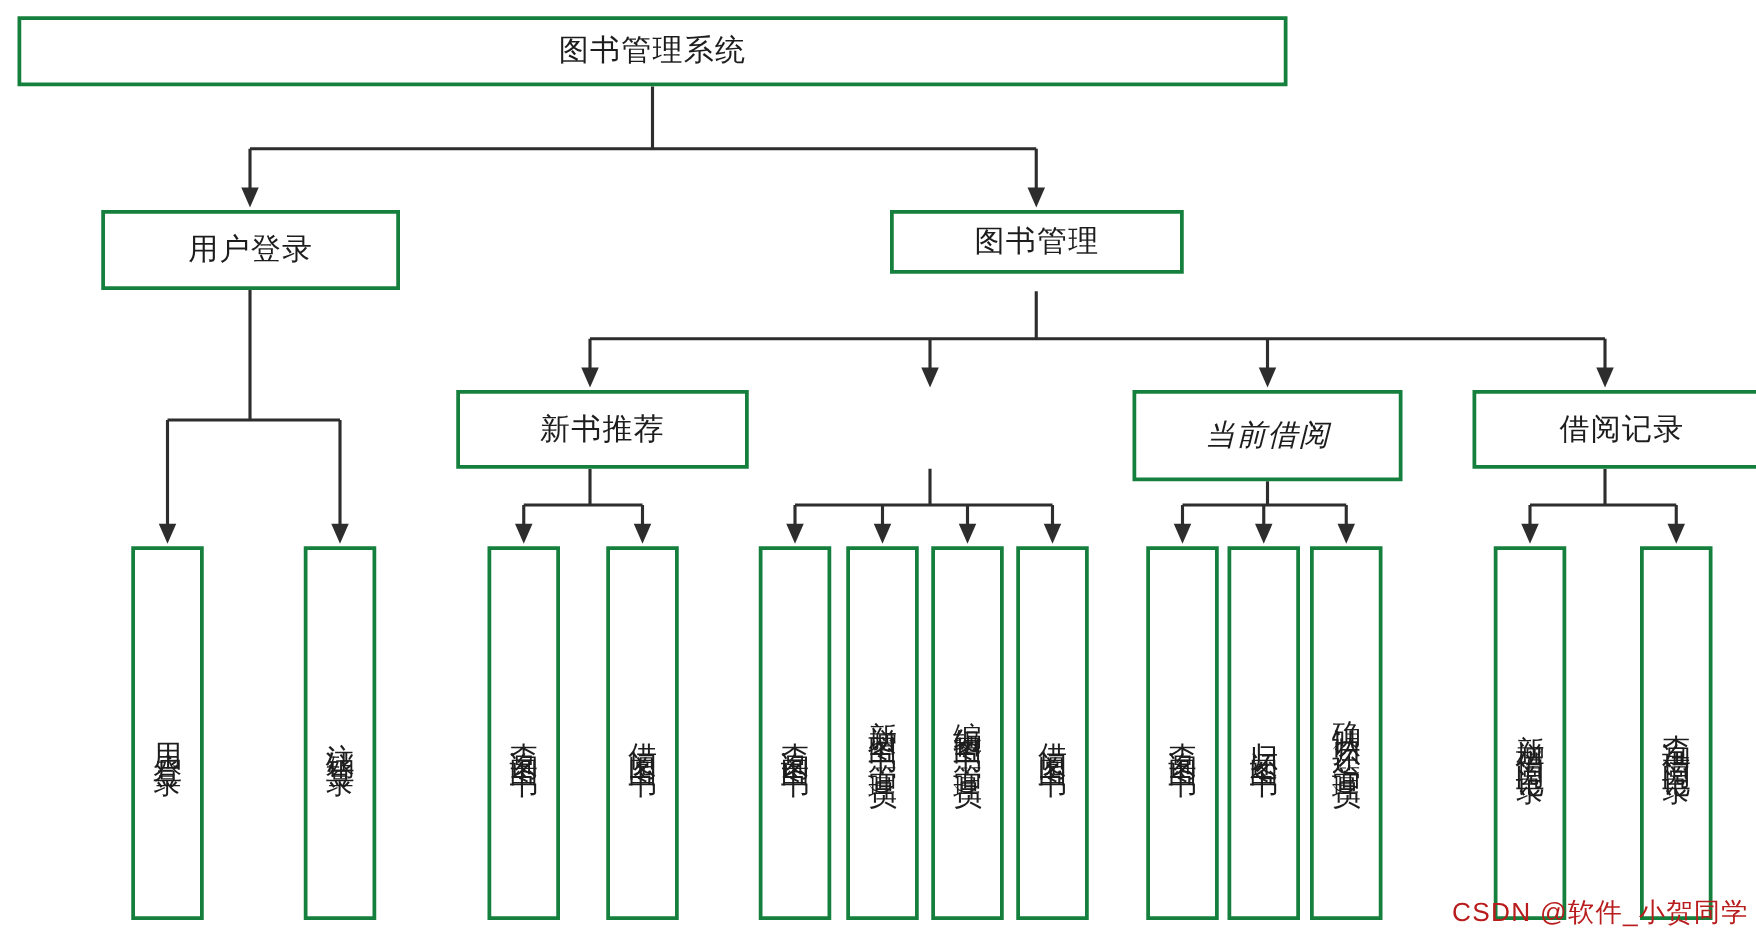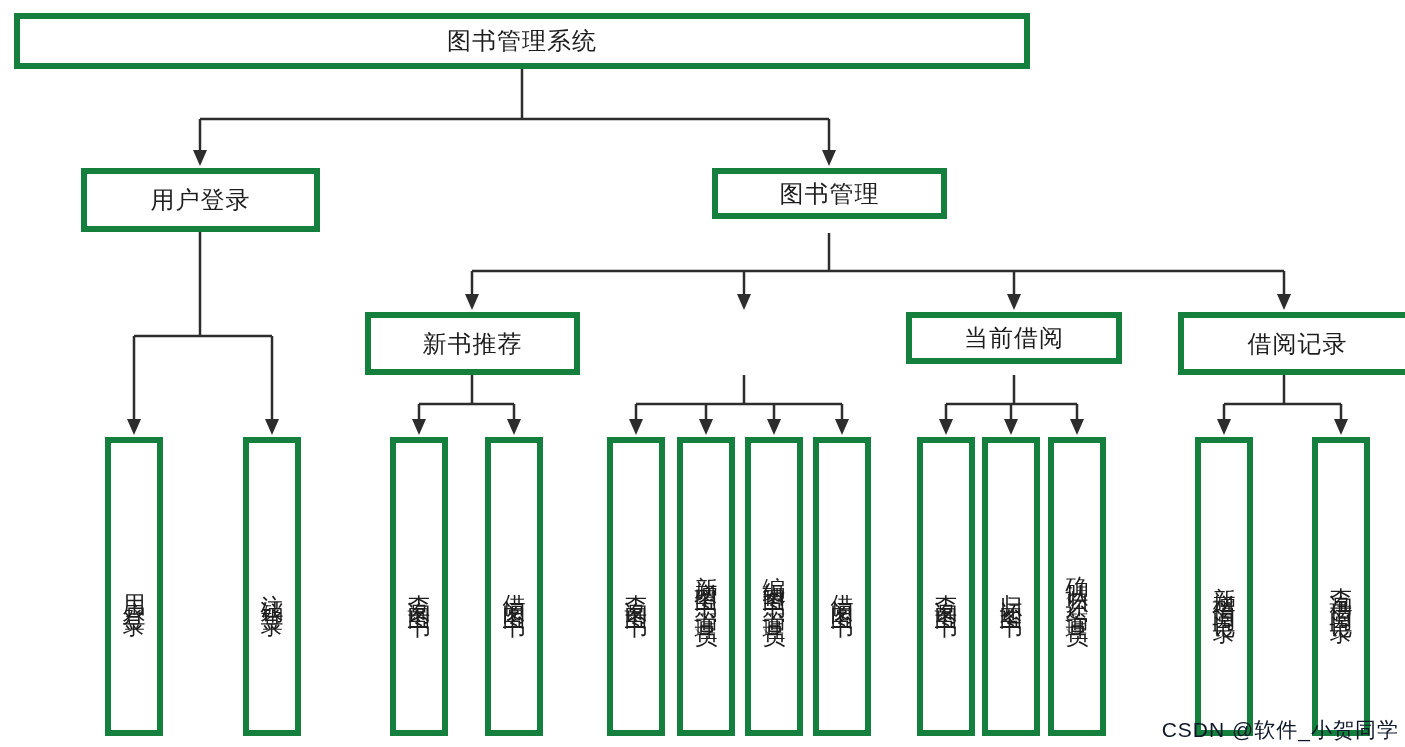--- a/index.html
+++ b/index.html
@@ -12,21 +12,21 @@
     overflow: hidden;
   }
   svg.connectors {
     position: absolute;
     left: 0; top: 0;
     width: 1405px; height: 747px;
   }
   .node {
     position: absolute;
     box-sizing: border-box;
-    border: 6px solid #15803d;
+    border: 3px solid #15803d;
     background: #ffffff;
     color: #1d1d1d;
     display: flex;
     align-items: center;
     justify-content: center;
     text-align: center;
   }
   .h-node {
     font-size: 24px;
     letter-spacing: 1px;
@@ -37,36 +37,36 @@
     text-orientation: mixed;
     font-size: 23px;
     letter-spacing: 7px;
     line-height: 1;
     padding-top: 6px;
   }
   
   .n-root          { left: 14px;   top: 13px;  width: 1016px; height: 56px; }
   .n-user-login    { left: 81px;   top: 168px; width: 239px;  height: 64px; }
   .n-book-mgmt     { left: 712px;  top: 168px; width: 235px;  height: 51px; }
-  .n-new-book      { left: 365px;  top: 312px; width: 215px;  height: 63px; }
+  .n-new-book      { left: 365px;  top: 312px; width: 234px;  height: 63px; }
   .n-book-borrow   { left: 636px;  top: 312px; width: 216px;  height: 63px; }
-  .n-current-borrow{ left: 906px;  top: 312px; width: 216px;  height: 52px; }
+  .n-current-borrow{ left: 906px;  top: 312px; width: 216px;  height: 73px; font-style: italic; }
   .n-borrow-record { left: 1178px; top: 312px; width: 239px;  height: 63px; }
   .leaf { top: 437px; width: 58px; height: 299px; }
   .l-a1 { left: 105px; }  .l-a2 { left: 243px; }
   .l-b1 { left: 390px; }  .l-b2 { left: 485px; }
   .l-c1 { left: 607px; }  .l-c2 { left: 677px; }  .l-c3 { left: 745px; }  .l-c4 { left: 813px; }
   .l-d1 { left: 917px; }  .l-d2 { left: 982px; }  .l-d3 { left: 1048px; }
   .l-e1 { left: 1195px; } .l-e2 { left: 1312px; }
   .watermark {
     position: absolute;
     right: 6px;
     bottom: 3px;
     font-size: 21px;
-    color: #0f172a;
+    color: #b91c1c;
     letter-spacing: 1px;
     white-space: nowrap;
   }
 </style>
 </head>
 <body>
 
 <div class="canvas">
 
   <svg class="connectors" viewBox="0 0 1405 747" xmlns="http://www.w3.org/2000/svg">

